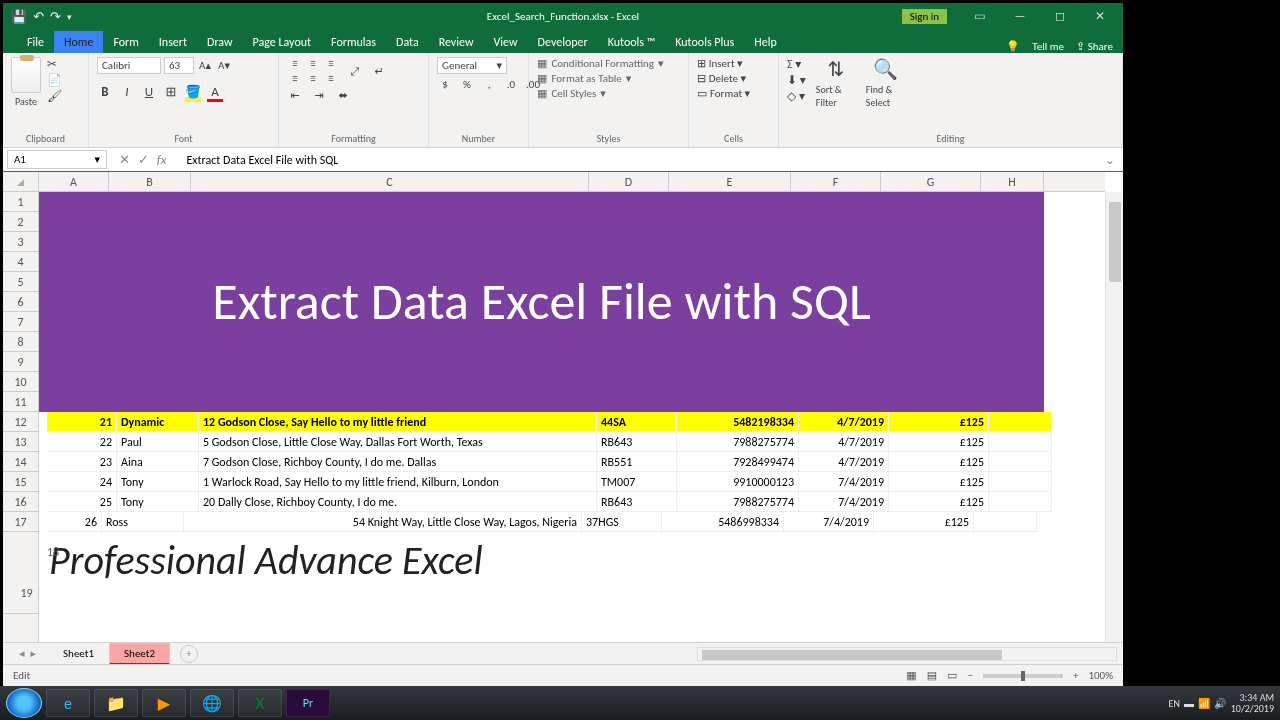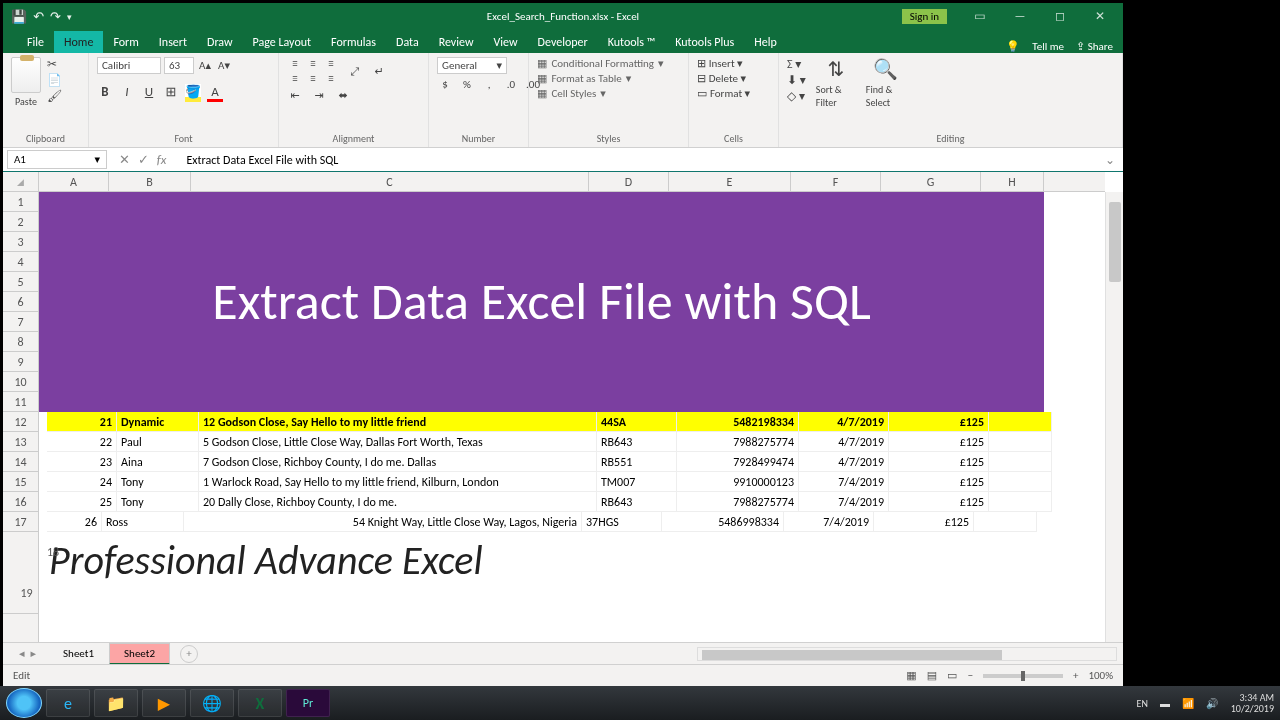--- a/index.html
+++ b/index.html
@@ -7,21 +7,21 @@
 .window { position:absolute; left:3px; top:3px; width:1120px; height:683px; background:#fff; display:flex; flex-direction:column; }
 .titlebar { height:26px; background:#0f6d3c; color:#fff; display:flex; align-items:center; font-size:11px; position:relative; }
 .qat { display:flex; align-items:center; gap:6px; padding-left:8px; }
 .qat span { font-size:13px; opacity:.9; }
 .title { position:absolute; left:50%; transform:translateX(-50%); font-size:11px; }
 .winctrl { margin-left:auto; display:flex; align-items:center; gap:6px; padding-right:6px; }
 .signin { background:#8bc34a; color:#000; padding:1px 8px; font-size:11px; margin-right:10px; }
 .winbtn { width:34px; height:22px; display:flex; align-items:center; justify-content:center; font-size:12px; opacity:.8; }
 .tabs { height:24px; background:#0f6d3c; display:flex; align-items:flex-end; padding-left:14px; gap:0; font-size:12px; }
 .tab { color:#fff; padding:4px 10px; cursor:pointer; }
-.tab.active { background:#14b8a6; color:#222; }
+.tab.active { background:#3b82f6; color:#222; }
 .tabs .right { margin-left:auto; display:flex; color:#fff; padding-right:10px; gap:12px; align-items:center; font-size:11px; }
 .ribbon { height:95px; background:#f3f2f1; border-bottom:1px solid #d0d0d0; display:flex; font-size:11px; color:#444; }
 .group { border-right:1px solid #e1e1e1; padding:4px 8px 2px 8px; display:flex; flex-direction:column; position:relative; }
 .group-label { text-align:center; font-size:10px; color:#666; margin-top:auto; padding-top:2px; }
 .group-body { display:flex; gap:6px; flex:1; align-items:flex-start; }
 .paste-col { display:flex; flex-direction:column; align-items:center; gap:2px; }
 .paste-icon { width:30px; height:36px; background:linear-gradient(#fff,#eee); border:1px solid #ccc; border-radius:2px; position:relative; }
 .paste-icon::before { content:''; position:absolute; top:-3px; left:8px; width:14px; height:6px; background:#d4b26a; border-radius:2px; }
 .small-col { display:flex; flex-direction:column; gap:2px; font-size:12px; }
 .font-top { display:flex; gap:3px; align-items:center; }
@@ -63,21 +63,21 @@
 .add-sheet { width:18px; height:18px; border:1px solid #ccc; border-radius:50%; margin-left:10px; text-align:center; line-height:15px; color:#888; }
 .hscroll-wrap { margin-left:auto; width:420px; height:14px; background:#f3f2f1; border:1px solid #ddd; position:relative; margin-right:6px; }
 .hscroll-thumb { position:absolute; left:4px; top:2px; width:300px; height:10px; background:#c8c8c8; }
 .statusbar { height:22px; background:#f3f2f1; border-top:1px solid #d0d0d0; display:flex; align-items:center; font-size:11px; color:#555; padding:0 10px; }
 .statusbar .right { margin-left:auto; display:flex; gap:10px; align-items:center; }
 .zoom-slider { width:80px; height:4px; background:#ccc; position:relative; }
 .zoom-slider::after { content:''; position:absolute; left:38px; top:-3px; width:4px; height:10px; background:#666; }
 .taskbar { position:absolute; bottom:0; left:0; right:0; height:34px; background:linear-gradient(#33383d,#1a1d20); display:flex; align-items:center; padding:0 6px; gap:4px; }
 .start { width:36px; height:30px; background:radial-gradient(circle,#4fc3f7 30%,#1565c0 70%); border-radius:50%; border:1px solid #80d8ff; }
 .tb-item { width:44px; height:28px; background:rgba(255,255,255,.05); border:1px solid rgba(255,255,255,.1); border-radius:2px; display:flex; align-items:center; justify-content:center; font-size:16px; }
-.tray { margin-left:auto; display:flex; align-items:center; gap:12px; color:#ddd; font-size:10px; }
+.tray { margin-left:auto; display:flex; align-items:center; gap:4px; color:#ddd; font-size:10px; }
 .clock { text-align:right; line-height:1.1; font-size:10px; }
 </style>
 </head>
 <body>
 
 <div class="window">
 
   <div class="titlebar">
     <div class="qat">
       <span>💾</span>
@@ -164,21 +164,21 @@
           </div>
           <span class="btn-ico">⤢</span>
           <span class="btn-ico">↵</span>
         </div>
         <div style="display:flex;gap:8px">
           <span class="btn-ico">⇤</span>
           <span class="btn-ico">⇥</span>
           <span class="btn-ico">⬌</span>
         </div>
       </div>
-      <div class="group-label">Alignment</div>
+      <div class="group-label">Formatting</div>
     </div>
     <div class="group" style="width:100px">
       <div class="group-body" style="flex-direction:column;gap:4px">
         <div class="number-box">
             <span>General</span>
             <span>▾</span>
           </div>
         <div style="display:flex;gap:6px">
           <span class="btn-ico">$</span>
           <span class="btn-ico">%</span>

